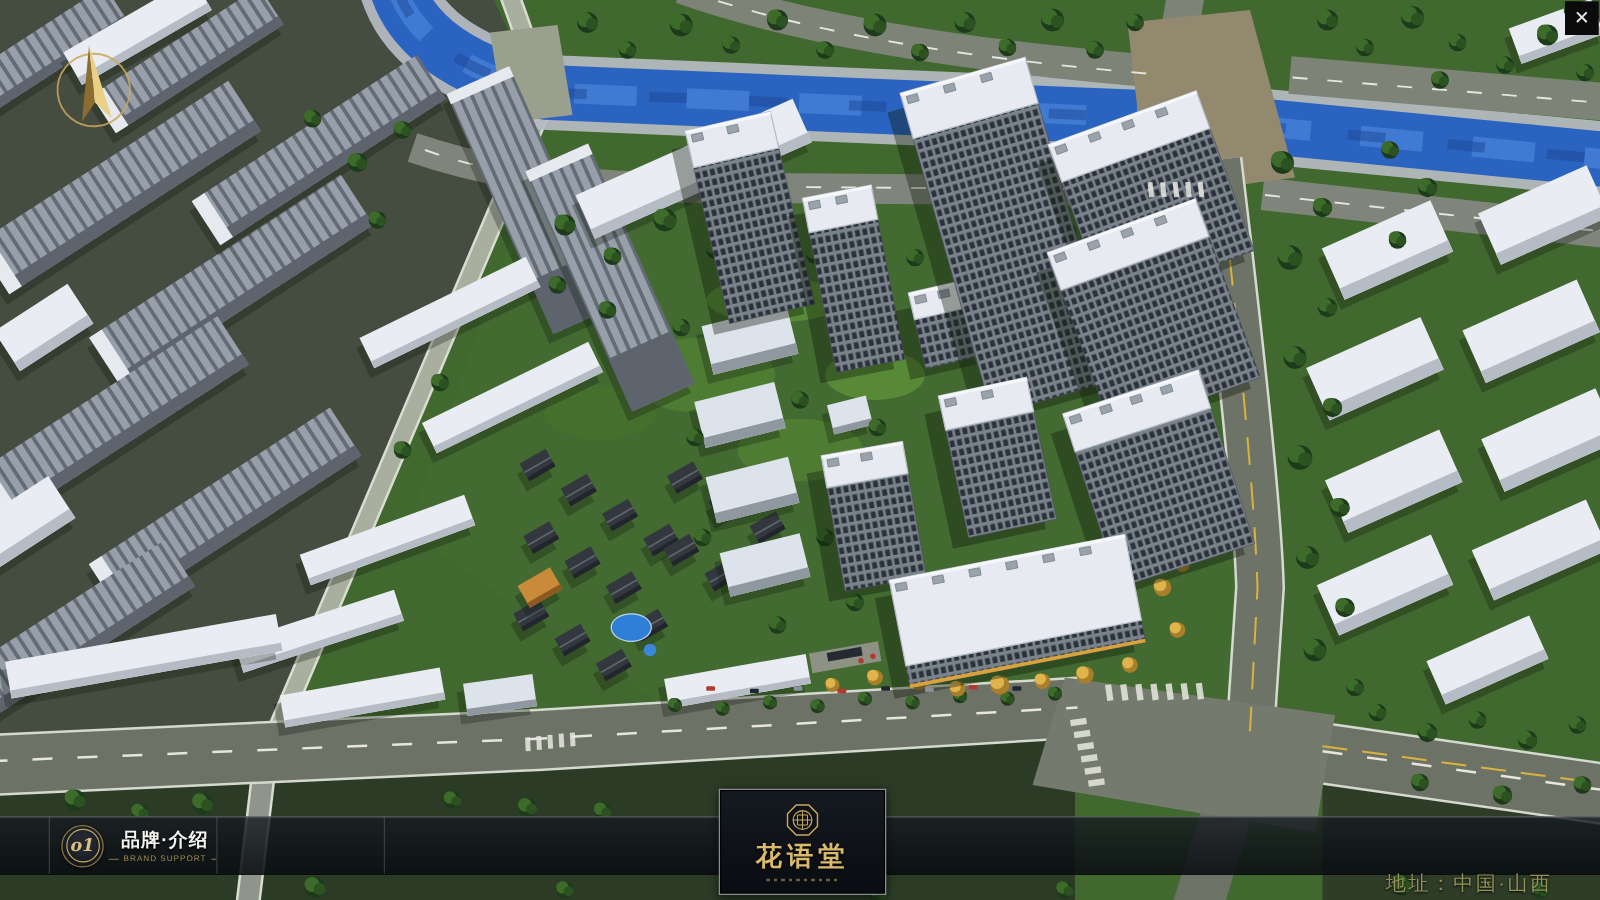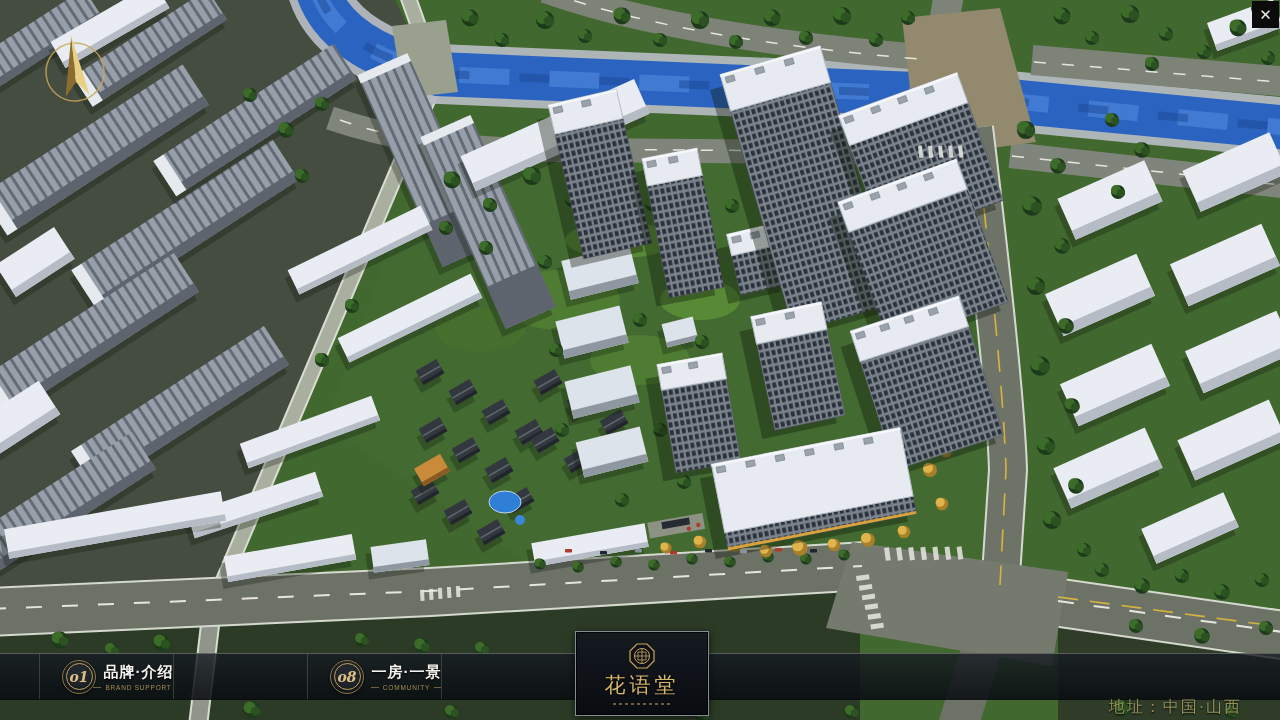--- a/index.html
+++ b/index.html
@@ -13,41 +13,41 @@
   .close-btn span{color:#ededed;font-size:15px;line-height:1;}
 
   
   .navbar{position:absolute;left:0;top:653px;width:1280px;height:47px;display:flex;box-sizing:border-box;
           background:linear-gradient(180deg,rgba(22,27,34,.80),rgba(8,12,16,.88));
           border-top:1px solid rgba(255,255,255,.32);border-bottom:1px solid rgba(0,0,0,.55);z-index:5;}
   .sp-l{width:39px;flex:none;}
   .sp-gap{width:134px;flex:none;border-left:1px solid rgba(255,255,255,.16);box-sizing:border-box;}
   .sp-r{flex:1;border-left:1px solid rgba(255,255,255,.16);box-sizing:border-box;}
   .nav-item{width:134px;flex:none;box-sizing:border-box;border-left:1px solid rgba(255,255,255,.16);
-            display:flex;align-items:center;padding-left:22px;cursor:pointer;overflow:hidden;}
+            display:flex;align-items:center;padding-left:9px;cursor:pointer;overflow:hidden;}
   .badge{width:32px;height:32px;border-radius:50%;border:1px solid #8d7646;flex:none;
          background:radial-gradient(circle at 50% 40%,#232830 30%,#0d1014 90%);
          display:flex;align-items:center;justify-content:center;
          box-shadow:0 1px 3px rgba(0,0,0,.7);}
   .badge-inner{width:25px;height:25px;border-radius:50%;border:1px solid #c2a35e;
          display:flex;align-items:center;justify-content:center;
          font:italic bold 14px "DejaVu Serif",serif;color:#dcc083;}
   .nav-text{margin-left:8px;display:flex;flex-direction:column;align-items:center;min-width:0;justify-content:flex-end;}
   .cn{font-size:15px;font-weight:bold;color:#f4f4f1;letter-spacing:1px;white-space:nowrap;
       text-shadow:0 1px 2px #000;}
   .en{margin-top:2px;font-size:6.5px;color:#a48c52;letter-spacing:.8px;white-space:nowrap;
       display:flex;align-items:center;gap:4px;}
   .en::before,.en::after{content:"";width:8px;height:1px;background:rgba(164,140,82,.65);flex:none;}
 
   
   .logo-panel{position:absolute;left:575px;top:631px;width:134px;height:85px;box-sizing:border-box;
               background:linear-gradient(180deg,#151a21,#090c11);
               border:1px solid #868c93;box-shadow:0 2px 8px rgba(0,0,0,.65), inset 0 0 0 1px rgba(0,0,0,.8);
               display:flex;flex-direction:column;align-items:center;justify-content:center;z-index:6;cursor:pointer;}
-  .logo-title{font-family:"DejaVu Serif",serif;font-weight:normal;font-size:21px;color:#d9ba6b;
+  .logo-title{font-family:"DejaVu Serif",serif;font-weight:bold;font-size:21px;color:#d9ba6b;
               letter-spacing:4px;margin-top:2px;text-shadow:0 1px 2px #000;}
   .logo-sub{margin-top:4px;width:58px;height:2px;opacity:.75;
             background:repeating-linear-gradient(90deg,#8d7a4a 0 3px,transparent 3px 6px);}
 
   
   .address{position:absolute;right:38px;bottom:2px;font-size:16px;color:#93905a;letter-spacing:2px;
            z-index:7;text-shadow:0 1px 2px #000;}
 </style>
 </head>
 <body>
@@ -709,29 +709,20 @@
           <div class="badge-inner">o1</div>
         </div>
       <div class="nav-text">
           <div class="cn">品牌·介绍</div>
         <div class="en">BRAND SUPPORT</div>
         </div>
     </div>
 
     <div class="sp-gap"></div>
 
-    <div class="nav-item">
-      <div class="badge">
-          <div class="badge-inner">o8</div>
-        </div>
-      <div class="nav-text">
-          <div class="cn">一房·一景</div>
-        <div class="en">COMMUNITY</div>
-        </div>
-    </div>
 
     <div class="sp-r"></div>
   </div>
 
   <div class="logo-panel">
     <svg width="26" height="26" viewBox="0 0 26 26">
       <polygon points="8,1 18,1 25,8 25,18 18,25 8,25 1,18 1,8" fill="#0e1218" stroke="#c9a85c" stroke-width="1.2"></polygon>
       <circle cx="13" cy="13" r="7.5" fill="none" stroke="#c9a85c" stroke-width="1"></circle>
       <path d="M13 6 v14 M6 13 h14 M9 9 h8 v8 h-8 z" stroke="#c9a85c" stroke-width=".8" fill="none"></path>
     </svg>

